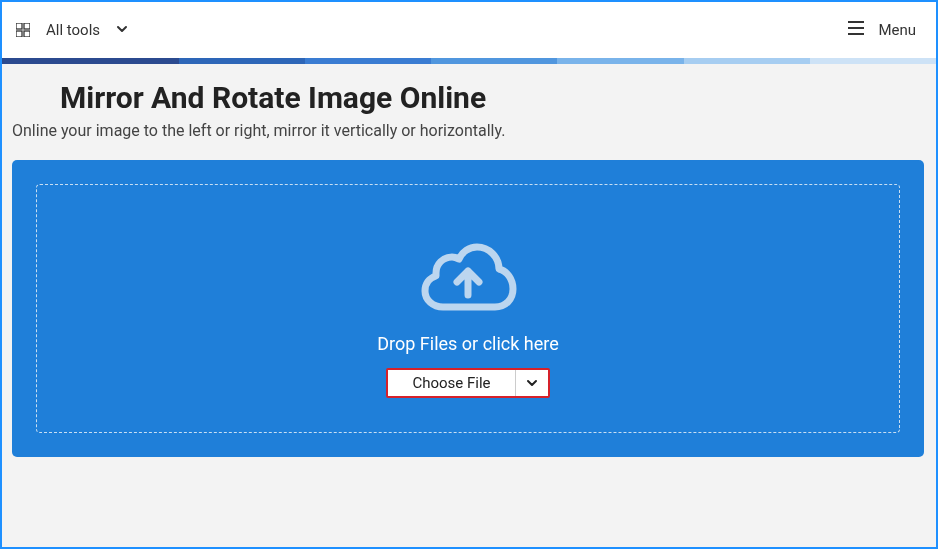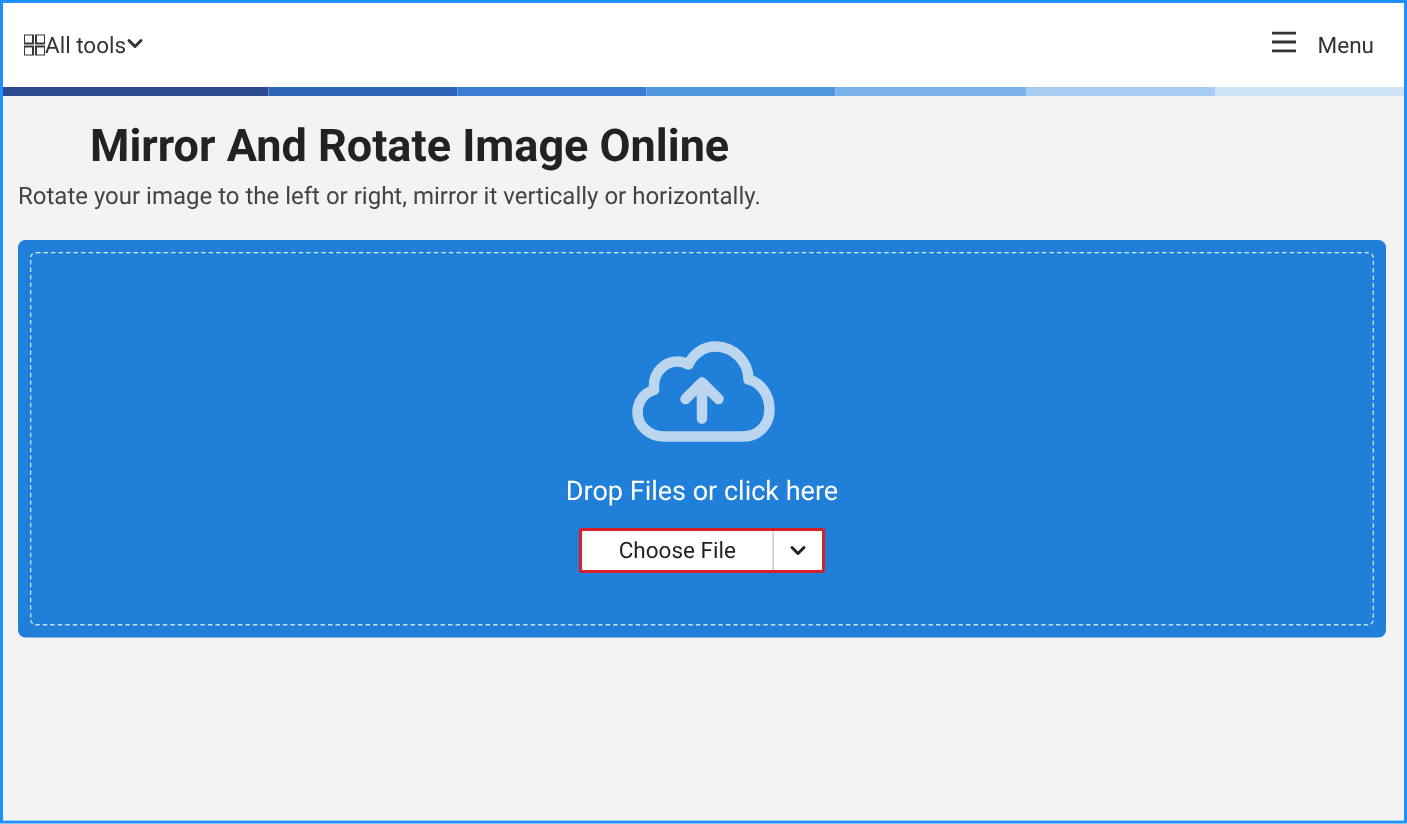--- a/index.html
+++ b/index.html
@@ -46,21 +46,21 @@
   color: #1a77d4;
   transform: rotate(-90deg);
   display: inline-block;
   margin-left: 2px;
   font-weight: 700;
   letter-spacing: 0;
 }
 .all-tools {
   display: flex;
   align-items: center;
-  gap: 0;
+  gap: 16px;
   color: #333;
   font-size: 15px;
   cursor: pointer;
 }
 .grid-icon {
   display: inline-flex;
 }
 .menu-btn {
   display: flex;
   align-items: center;
@@ -96,21 +96,21 @@
   margin-left: 48px;
 }
 .page-subtitle {
   font-size: 16px;
   color: #444;
   margin-bottom: 20px;
 }
 .drop-zone-wrap {
   background: #1f7fd9;
   border-radius: 5px;
-  padding: 8px;
+  padding: 24px;
 }
 .drop-zone {
   border: 1.5px dashed #c8def2;
   border-radius: 4px;
   display: flex;
   flex-direction: column;
   align-items: center;
   justify-content: center;
   padding: 50px 20px 34px;
 }
@@ -205,21 +205,21 @@
     <div class="stripe s2"></div>
     <div class="stripe s3"></div>
     <div class="stripe s4"></div>
     <div class="stripe s5"></div>
     <div class="stripe s6"></div>
     <div class="stripe s7"></div>
 </div>
 
 <div class="content">
   <h1 class="page-title">Mirror And Rotate Image Online</h1>
-  <p class="page-subtitle">Rotate your image to the left or right, mirror it vertically or horizontally.</p>
+  <p class="page-subtitle">Online your image to the left or right, mirror it vertically or horizontally.</p>
 
   <div class="drop-zone-wrap">
     <div class="drop-zone">
       <span class="cloud-icon">
         <svg width="110" height="82" viewBox="0 0 110 82">
           <path d="M86 34 C86 22 76 12 64 12 C56 12 49 17 46 24 C44 23 42 22 39 22 C30 22 23 29 23 38 C23 39 23 40 23 41 C16 43 12 49 12 56 C12 65 20 72 30 72 L82 72 C93 72 100 64 100 54 C100 44 94 36 86 34 Z" fill="none" stroke="#bcd6ef" stroke-width="7" stroke-linejoin="round"></path>
           <path d="M55 60 L55 36 M55 36 L44 47 M55 36 L66 47" fill="none" stroke="#bcd6ef" stroke-width="7" stroke-linecap="round" stroke-linejoin="round"></path>
         </svg>
       </span>
       <div class="drop-text">Drop Files or click here</div>

